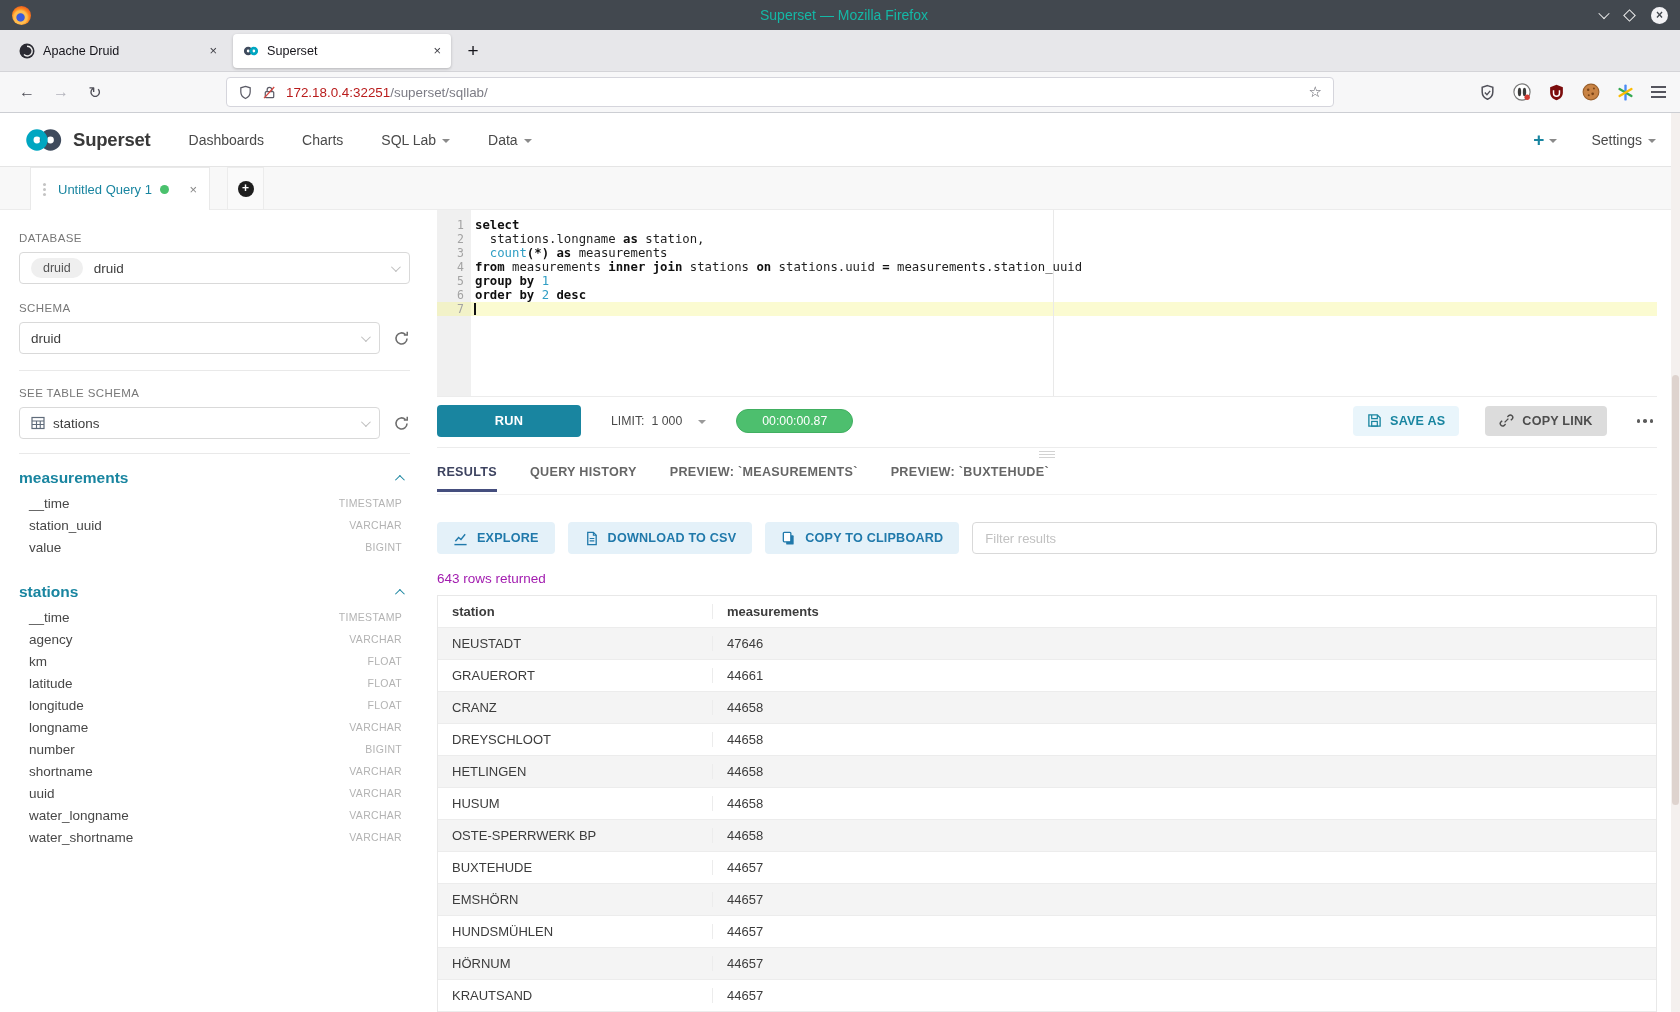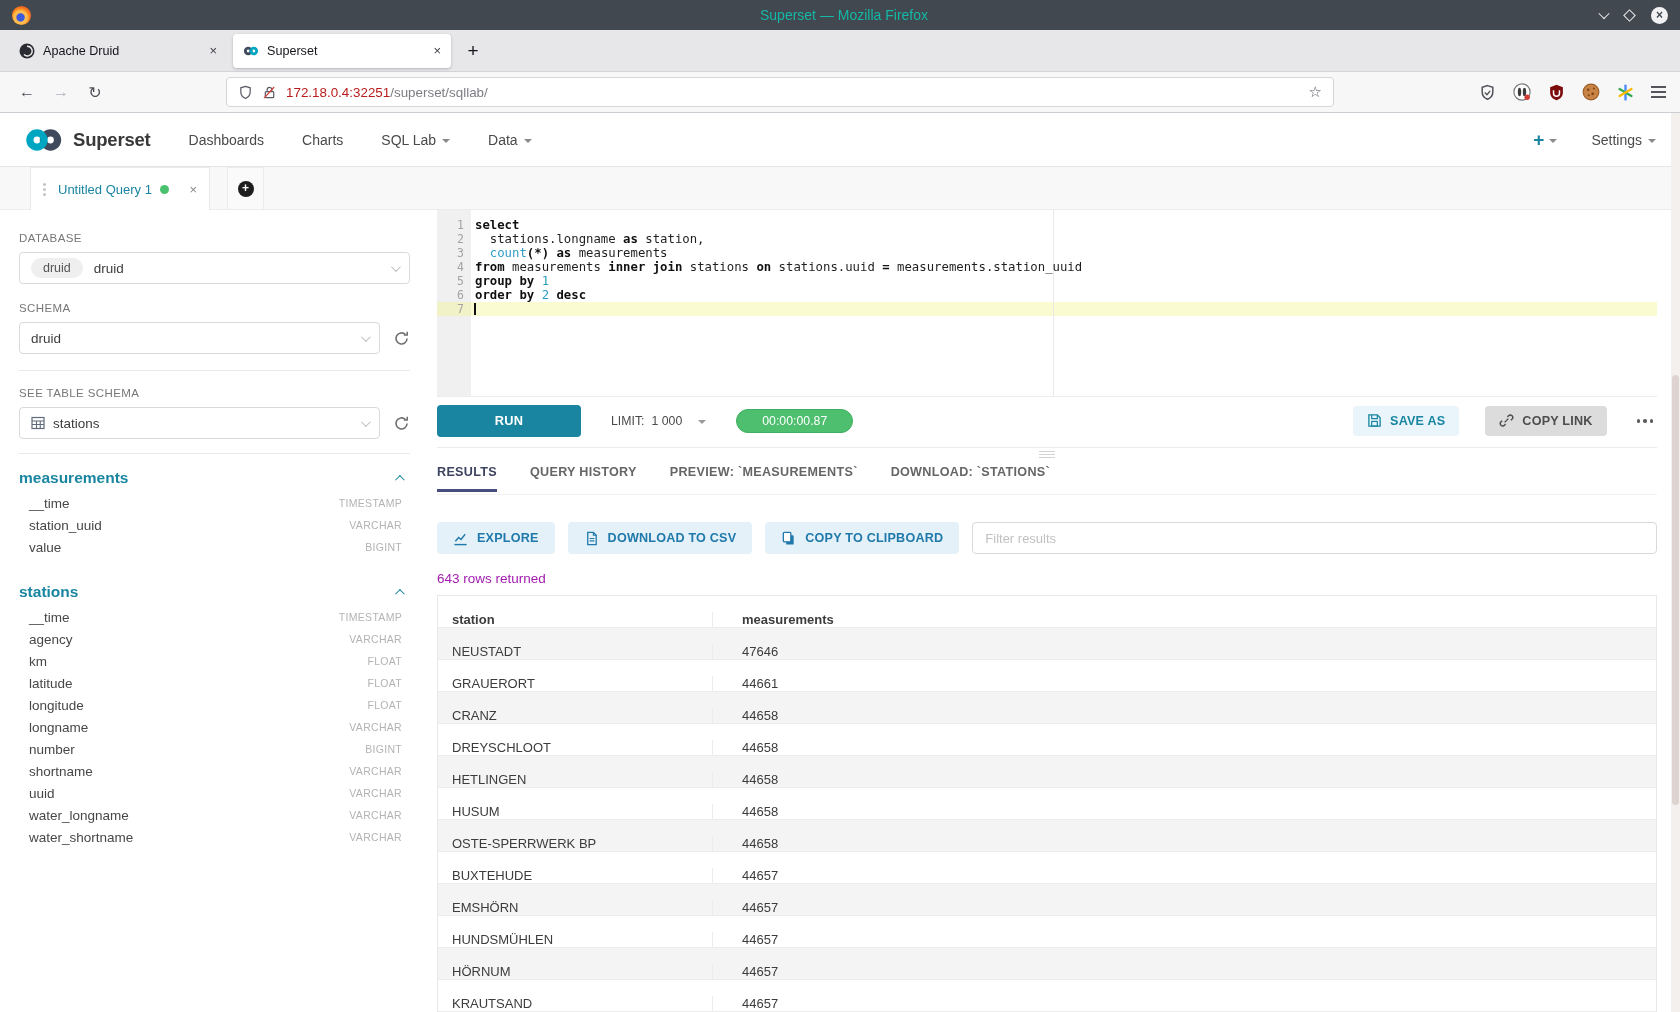--- a/index.html
+++ b/index.html
@@ -148,21 +148,21 @@
   .ractions { display:flex; align-items:center; gap:13px; margin-top:27px; }
   .abtn { height:32px; padding:0 16px; border-radius:4px; background:#e4f1f9; color:#2079ab;
     display:flex; align-items:center; gap:9px; font-size:12.6px; font-weight:700; letter-spacing:.2px; }
   .filter-input { flex:1; height:32px; border:1px solid #d9d9d9; border-radius:4px;
     padding:0 12px; font-size:13px; color:#333; font-family:"Liberation Sans",sans-serif; }
   .filter-input::placeholder { color:#c1c1c1; }
 
   .rows-returned { margin-top:17px; font-size:13.5px; color:#a21caf; }
 
   .rtable { margin-top:9px; border:1px solid #e8e8e8; border-bottom:none; }
-  .trow { display:flex; height:32px; align-items:flex-end; border-bottom:1px solid #ececec;gap:15px; }
+  .trow { display:flex; height:32px; align-items:center; border-bottom:1px solid #ececec; }
   .trow.head { background:#fff; font-weight:700; }
   .trow.odd { background:#f4f4f4; }
   .tcell { display:flex; align-items:center; padding-left:14px; font-size:13px; color:#3c3c3c; }
   .c1 { width:275px; flex:none; border-right:1px solid #ececec; }
   .c2 { flex:1; }
 
   .page-scrollbar { position:absolute; top:113px; right:0; bottom:0; width:9px; background:#f4f0ee; }
   .page-scrollbar .thumb { position:absolute; left:1px; right:1px; top:262px; height:430px;
     background:#ded3ce; border-radius:4px; }
 
@@ -472,21 +472,21 @@
     </div>
 
     <div class="drag-row">
       <span class="drag-handle"></span>
     </div>
 
     <div class="rtabs">
         <div class="rtab active">RESULTS</div>
         <div class="rtab">QUERY HISTORY</div>
         <div class="rtab">PREVIEW: `MEASUREMENTS`</div>
-        <div class="rtab">DOWNLOAD: `STATIONS`</div>
+        <div class="rtab">PREVIEW: `BUXTEHUDE`</div>
       </div>
 
     <div class="ractions">
       <span style="display:flex;gap:13px">
           <div class="abtn">
             <span>
               <svg width="15" height="15" viewBox="0 0 16 16">
                 <path d="M1.5 14.5h13" fill="none" stroke="#2079ab" stroke-width="1.5"></path>
                 <path d="M2.5 11l3.5-4 2.5 2 4.5-5.5" fill="none" stroke="#2079ab" stroke-width="1.5"></path>
               </svg>

